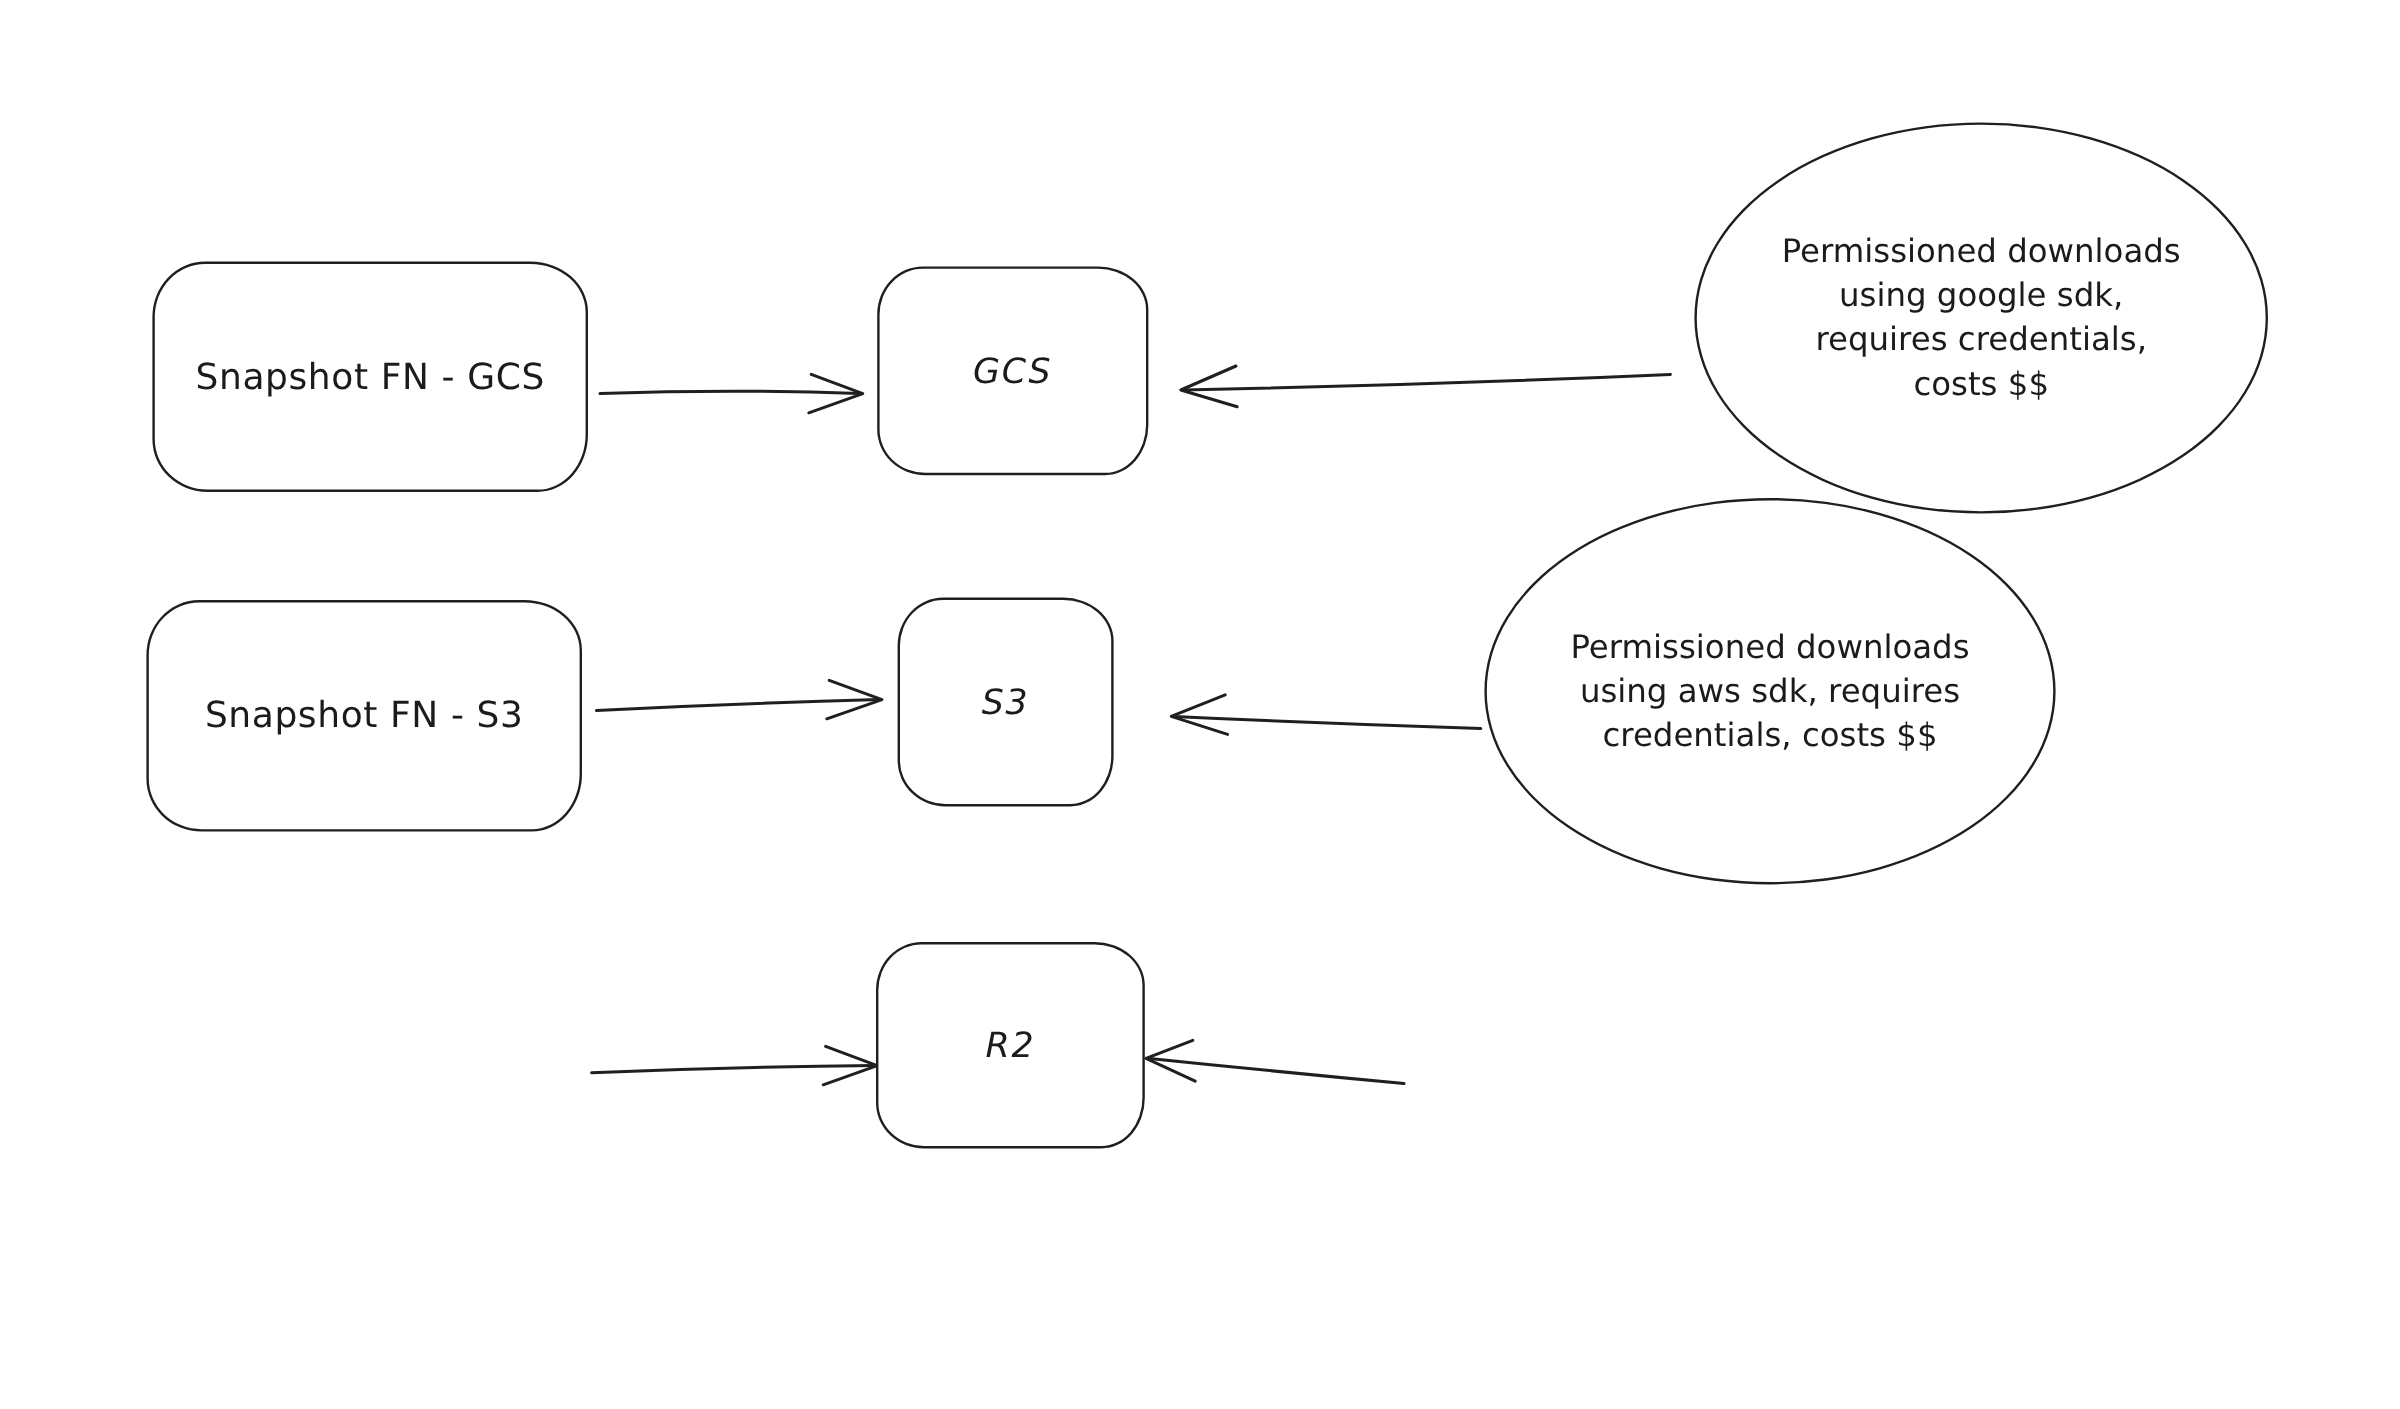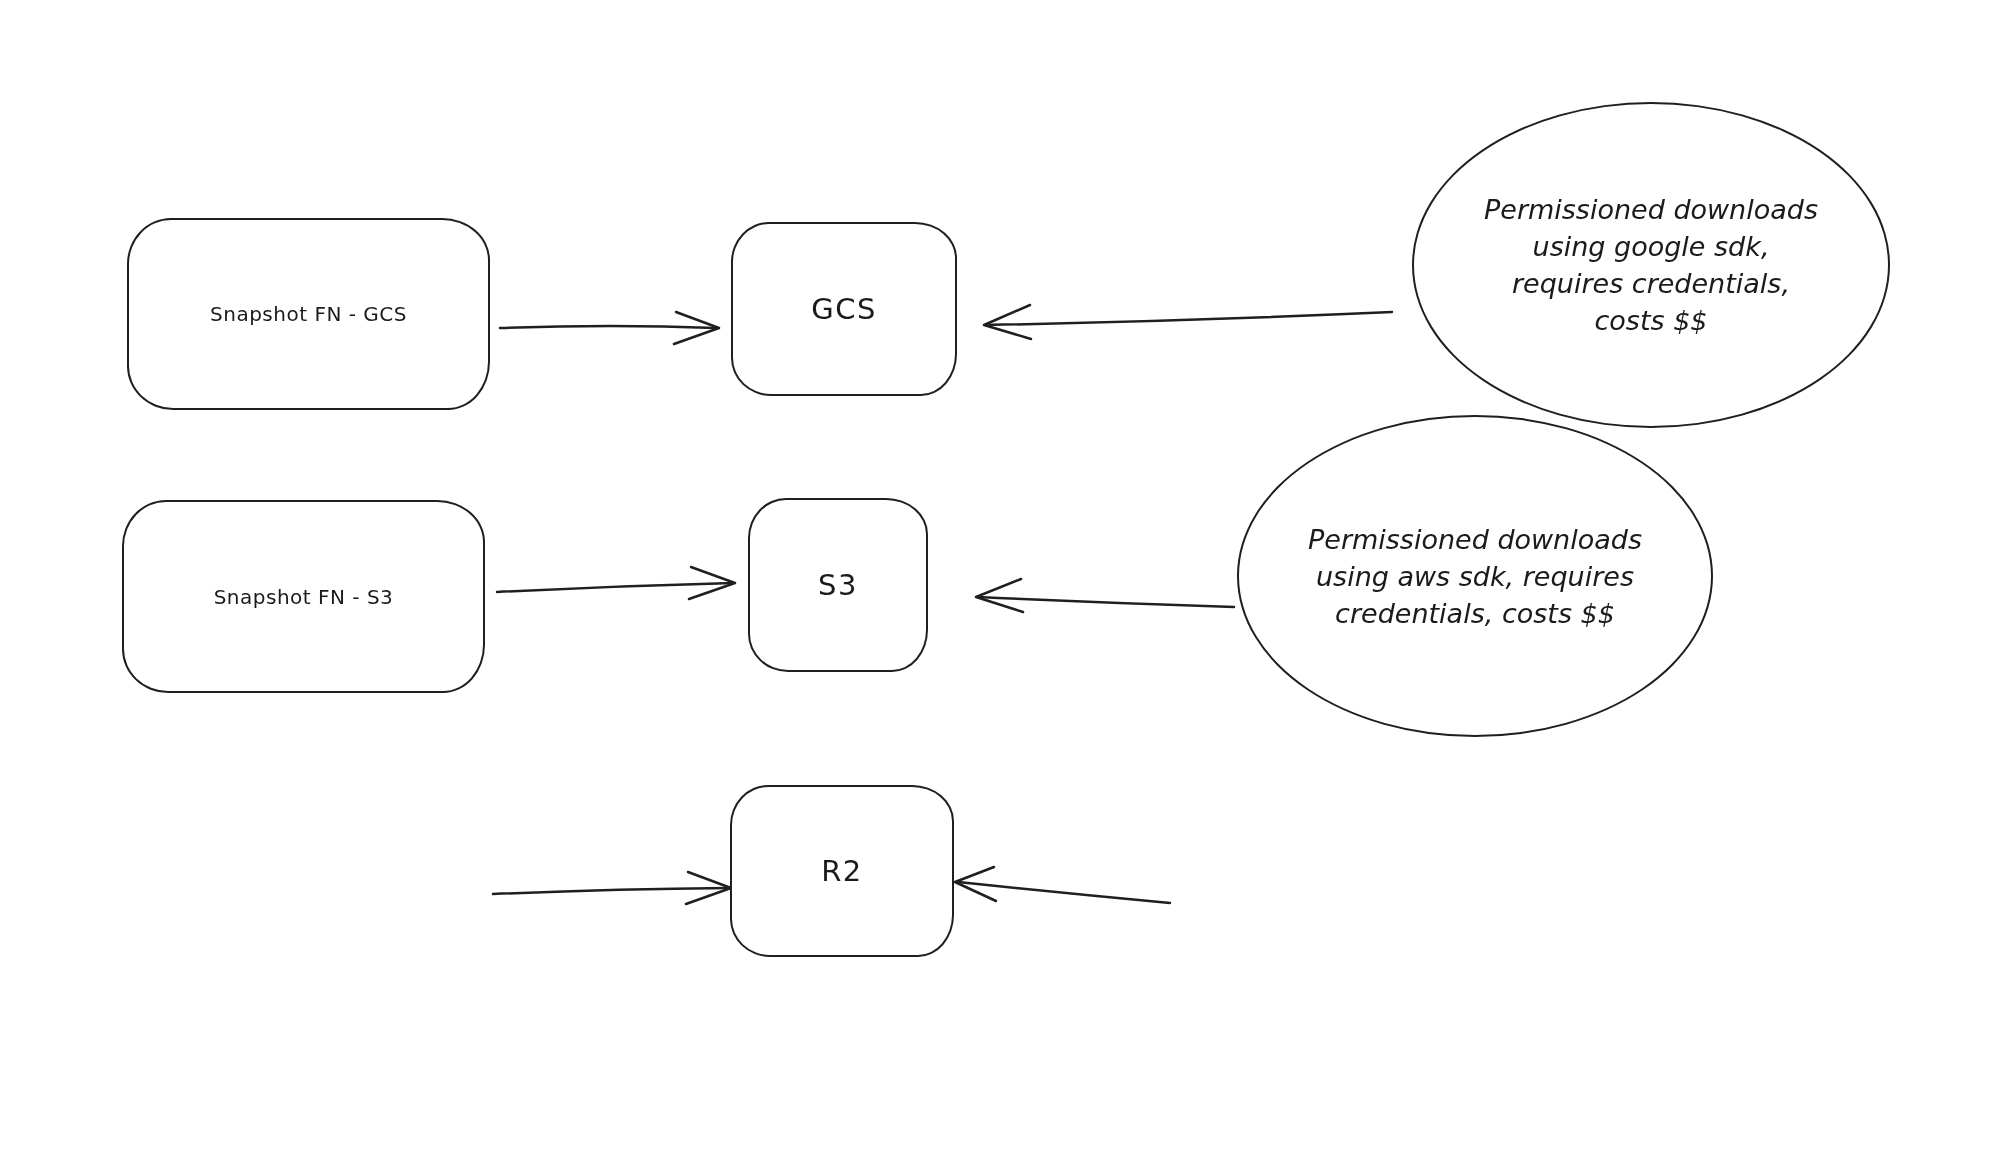--- a/index.html
+++ b/index.html
@@ -21,35 +21,35 @@
     display: flex;
     align-items: center;
     justify-content: center;
     text-align: center;
     border: 2.6px solid #1f1f1f;
     background: #ffffff;
     box-sizing: border-box;
   }
   .rect-big {
     border-radius: 44px 48px 42px 46px / 46px 42px 48px 44px;
-    font-size: 20px;
+    font-size: 30px;
     letter-spacing: 0.5px;
   }
   .rect-small {
     border-radius: 38px 42px 36px 40px / 40px 36px 42px 38px;
     font-size: 29px;
     letter-spacing: 1.5px;
+    font-style: italic;
   }
   .ellipse {
     border-radius: 50%;
     font-size: 27px;
     line-height: 37px;
     white-space: pre-line;
     padding: 0 42px;
-    font-style: italic;
   }
   svg.arrows {
     position: absolute;
     left: 0;
     top: 0;
     width: 2000px;
     height: 1174px;
     pointer-events: none;
   }
   svg.arrows path {

